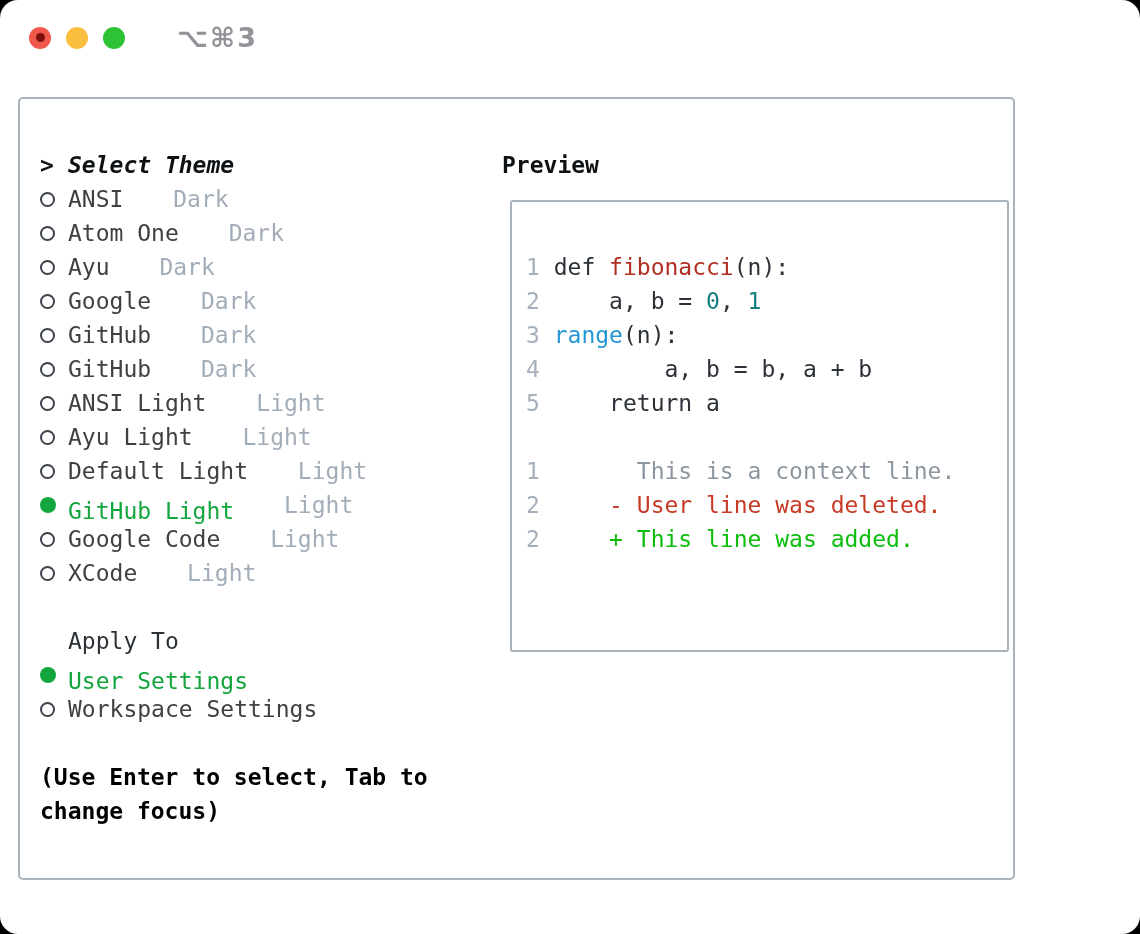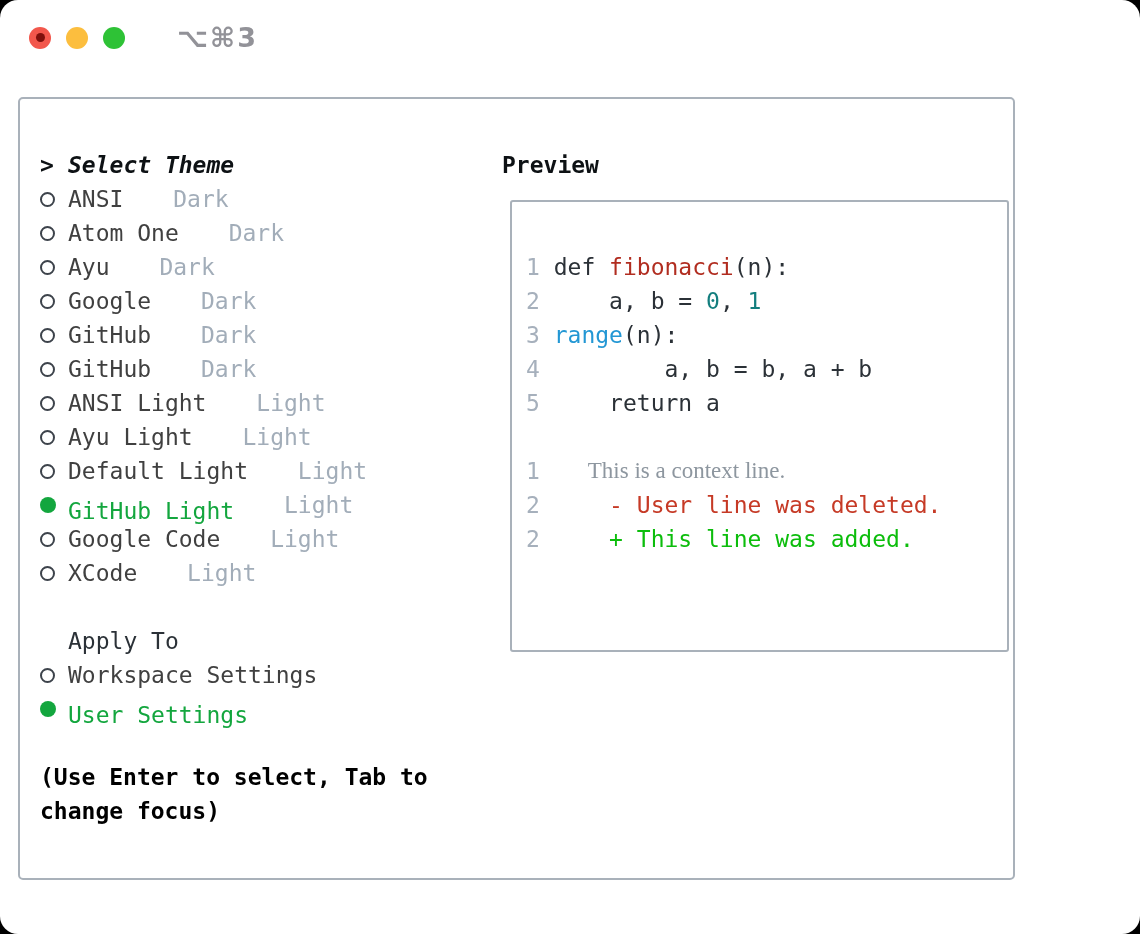--- a/index.html
+++ b/index.html
@@ -35,21 +35,21 @@
 
   
   .preview-label{position:absolute;left:482px;top:49px;height:34px;display:flex;align-items:center;font-size:23px;font-weight:bold;color:#0d1114;}
   .preview-box{position:absolute;left:490px;top:101px;width:471px;height:400px;border:2px solid #a9b1ba;border-radius:3px;background:#fff;padding:48px 10px 0 14px;box-sizing:content-box;overflow:hidden;}
   .code-line{height:34px;display:flex;align-items:center;white-space:pre;font-size:23px;}
   .ln{display:inline-block;min-width:1ch;margin-right:1ch;color:#a6b0bc;text-align:left;}
   .seg-fg{color:#2b3137;}
   .seg-func{color:#b12d20;}
   .seg-num{color:#137e7e;}
   .seg-builtin{color:#2397d4;}
-  .seg-context{color:#8d969f;font-family:Liberation Serif, serif;}
+  .seg-context{color:#8d969f;}
   .seg-deleted{color:#c63a26;}
   .seg-added{color:#0cbd0c;}
 </style>
 </head>
 <body>
 
 <div class="window">
 
   <div class="titlebar">
     <div class="lights">
@@ -80,22 +80,22 @@
           <div class="row"><span class="marker"><span class="radio sel"></span></span><span class="opt-name sel">GitHub Light</span><span class="variant"> Light</span></div>
           <div class="row"><span class="marker"><span class="radio"></span></span><span class="opt-name">Google Code</span><span class="variant"> Light</span></div>
           <div class="row"><span class="marker"><span class="radio"></span></span><span class="opt-name">XCode</span><span class="variant"> Light</span></div>
         </div>
       <div class="spacer"></div>
       <div class="row">
         <span class="marker"></span>
         <span>Apply To</span>
       </div>
       <div id="apply-list">
+          <div class="row"><span class="marker"><span class="radio sel"></span></span><span class="opt-name sel">User Settings</span></div>
           <div class="row"><span class="marker"><span class="radio"></span></span><span class="opt-name">Workspace Settings</span></div>
-          <div class="row"><span class="marker"><span class="radio sel"></span></span><span class="opt-name sel">User Settings</span></div>
         </div>
       <div class="spacer"></div>
       <div class="hint">(Use Enter to select, Tab to change focus)</div>
     </div>
 
     <div class="preview-label">Preview</div>
 
     <div class="preview-box">
       <div id="code-lines">
           <div class="code-line"><span class="ln">1</span><span class="seg-fg">def </span><span class="seg-func">fibonacci</span><span class="seg-fg">(n):</span></div>

